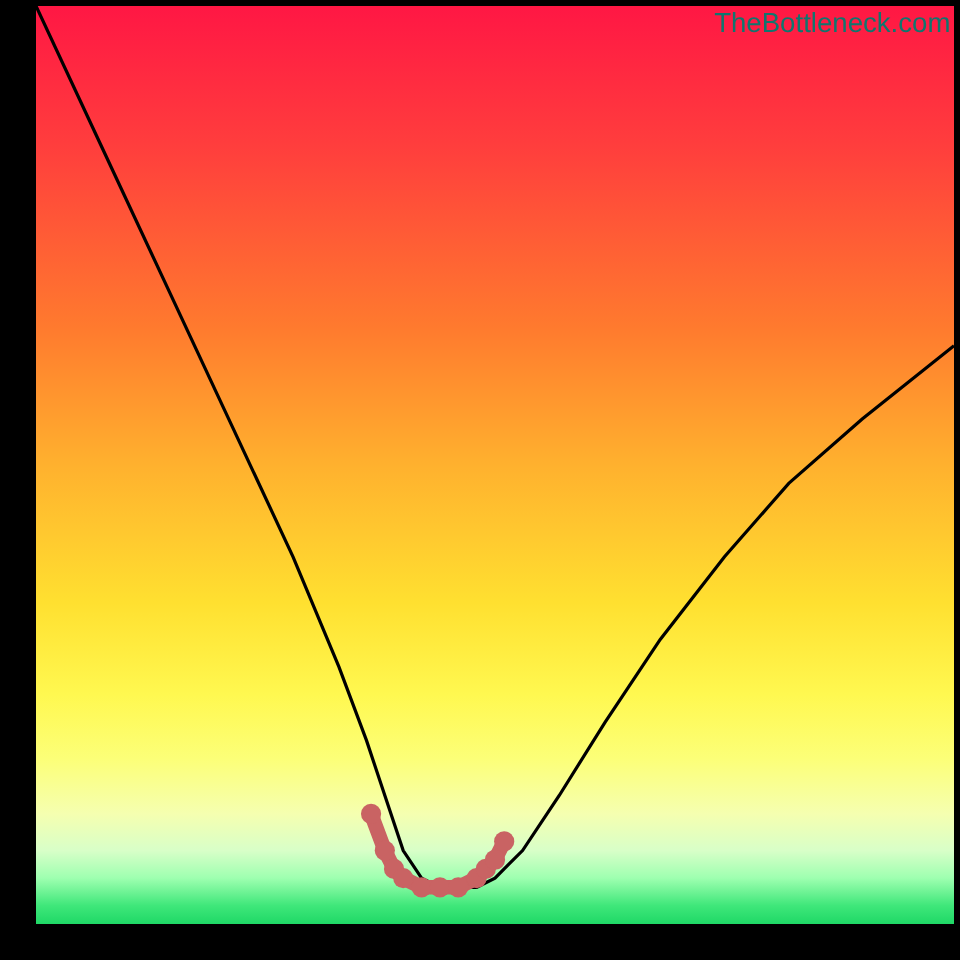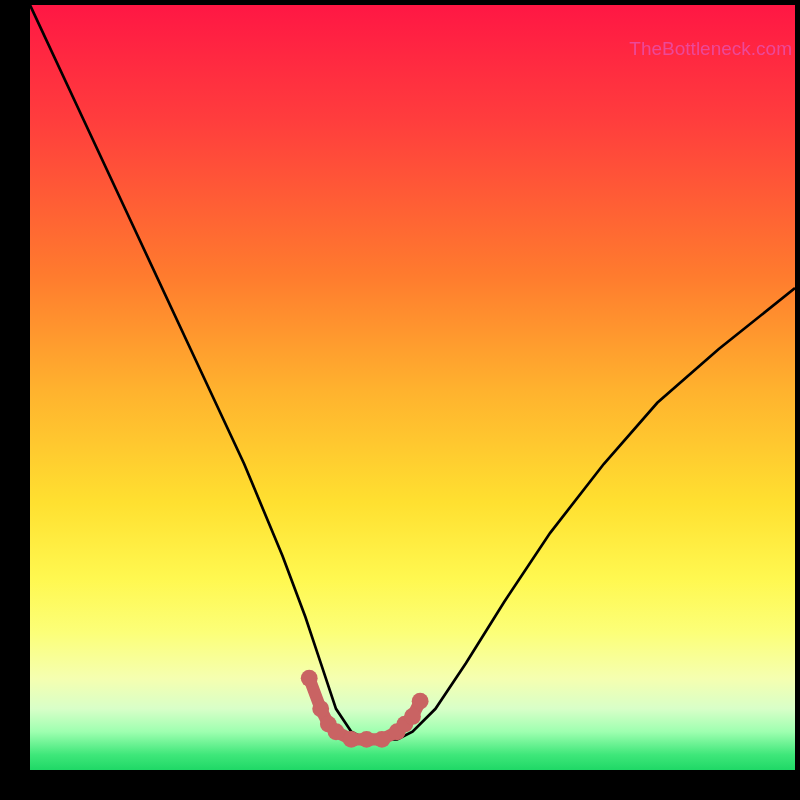--- a/index.html
+++ b/index.html
@@ -24,25 +24,24 @@
     }
     .gradient-bg {
       width: 100%;
       height: 100%;
       position: absolute;
     }
     .watermark {
       position: absolute;
       top: 6px;
       right: 8px;
-      color: #ec4899;
-      font-size: 19px;
+      color: #0f766e;
+      font-size: 23px;
       font-weight: 500;
       z-index: 10;
-      margin-top: 32px;
     }
     svg.curve {
       position: absolute;
       top: 0;
       left: 0;
       width: 100%;
       height: 100%;
       z-index: 5;
     }
   </style>

